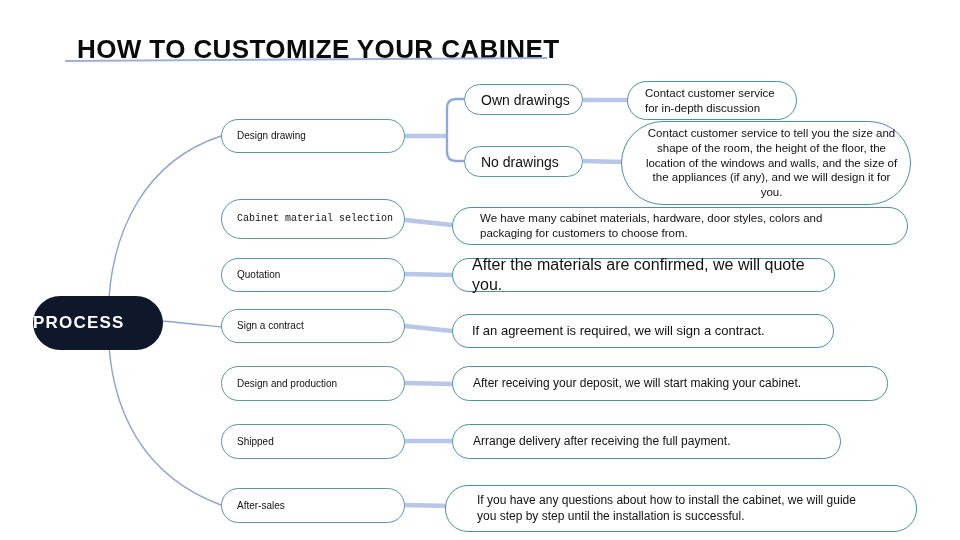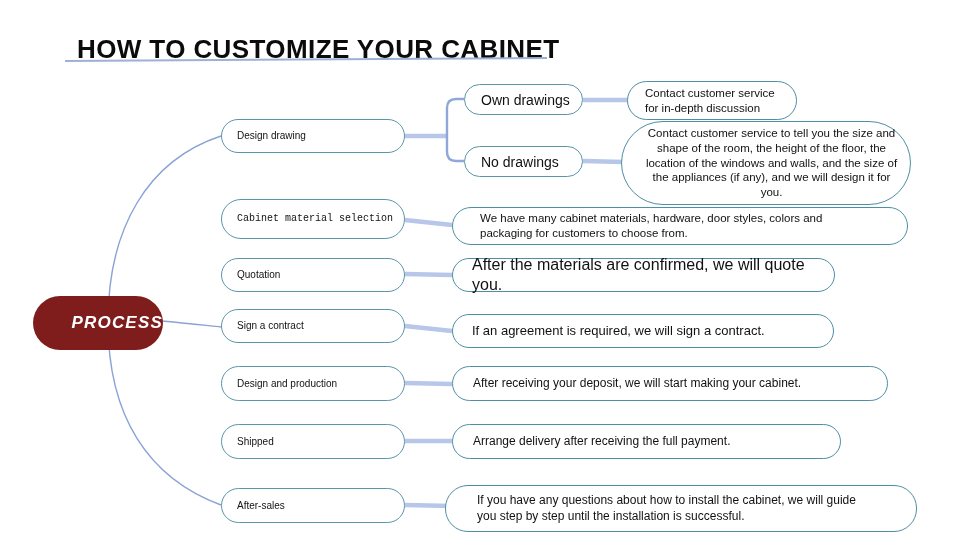--- a/index.html
+++ b/index.html
@@ -13,22 +13,22 @@
   .title-underline{position:absolute;left:65px;top:60px;width:482px;height:2px;
                    background:#9db1d4;transform:rotate(-0.35deg);transform-origin:left center;}
 
   svg.connectors{position:absolute;left:0;top:0;width:960px;height:540px;}
   .thin{stroke:#8aa3d4;stroke-width:1.4;fill:none;}
   .elbow{stroke:#8fa8d8;stroke-width:2.4;fill:none;}
   .thick{stroke:#b7c6e9;stroke-width:4.5;fill:none;stroke-linecap:butt;}
 
   .node{position:absolute;display:flex;align-items:center;box-sizing:border-box;
         background:#ffffff;border:1.4px solid #5b95a9;}
-  .root-node{background:#7f1d1d;border:none;justify-content:flex-end;
-             color:#ffffff;font-size:17px;font-weight:bold;letter-spacing:1.2px;font-style:italic;}
+  .root-node{background:#0f172a;border:none;justify-content:flex-start;
+             color:#ffffff;font-size:17px;font-weight:bold;letter-spacing:1.2px;}
   .pill{font-size:10px;padding-left:15px;padding-right:10px;line-height:1.2;color:#111;}
   .sub-pill{font-size:14px;padding-left:16px;padding-right:8px;color:#111;}
   .bubble{border:1.3px solid #4d8fa4;font-size:11.5px;line-height:1.28;color:#111;}
   .bubble .txt{display:block;}
 </style>
 </head>
 <body>
 
 <div class="canvas">
 

